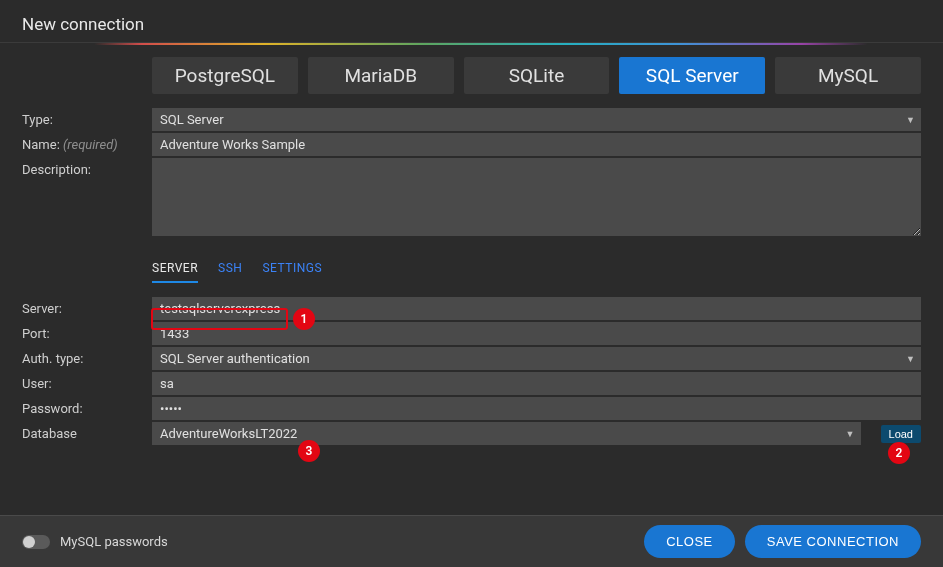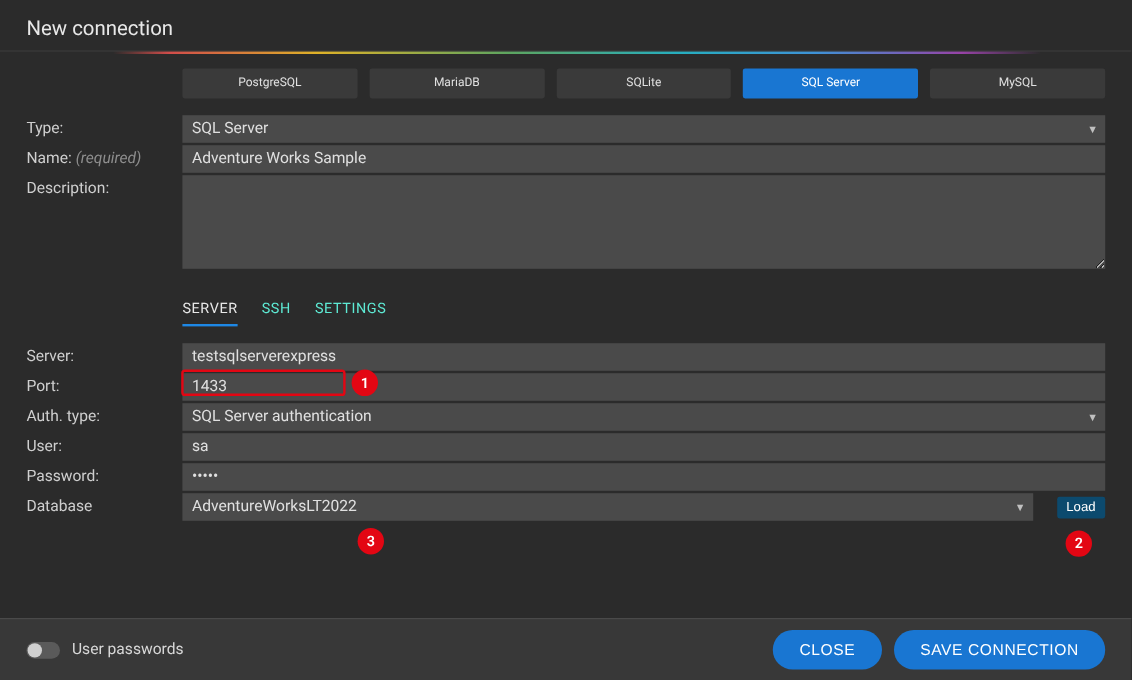--- a/index.html
+++ b/index.html
@@ -36,21 +36,21 @@
     display: flex;
     gap: 10px;
     margin: 10px 0 14px 130px;
   }
   .dbtype {
     flex: 1;
     background: #3a3a3a;
     color: #e0e0e0;
     text-align: center;
     padding: 7px 0;
-    font-size: 10px;
+    font-size: 19px;
     border-radius: 2px;
     cursor: pointer;
   }
   .dbtype.active { background: #1976d2; color: #fff; }
   .form-row { display: flex; align-items: flex-start; margin-bottom: 2px; }
   .form-label {
     width: 130px;
     padding-top: 4px;
     color: #cfcfcf;
     font-size: 13px;
@@ -74,21 +74,21 @@
     position: relative;
   }
   .select-wrap { position: relative; }
   .select-caret {
     position: absolute; right: 6px; top: 50%; transform: translateY(-50%);
     color: #c0c0c0; pointer-events: none; font-size: 9px;
   }
   .textarea { height: 78px; resize: both; }
   .tabs { display: flex; gap: 20px; margin: 22px 0 14px 130px; }
   .tab {
-    color: #5eead4;
+    color: #3b82f6;
     font-size: 12px;
     letter-spacing: .5px;
     padding-bottom: 6px;
     cursor: pointer;
   }
   .tab.active {
     color: #e8e8e8;
     border-bottom: 2px solid #1e88e5;
   }
   .db-row { display: flex; gap: 20px; align-items:center; }
@@ -261,21 +261,21 @@
         </div>
         <button class="load-btn">Load</button>
       </div>
     </div>
   </div>
 
 </div>
 
 <div class="footer">
   <div class="toggle"></div>
-  <span>User passwords</span>
+  <span>MySQL passwords</span>
   <div class="footer-spacer"></div>
   <button class="btn-close">CLOSE</button>
   <button class="btn-save">SAVE CONNECTION</button>
 </div>
 
 <div class="callout-box" style="left:151px; top:308px; width:137px; height:22px;"></div>
 <div class="callout" style="left:293px; top:308px;">1</div>
 <div class="callout" style="left:888px; top:442px;">2</div>
 <div class="callout" style="left:298px; top:440px;">3</div>
 

